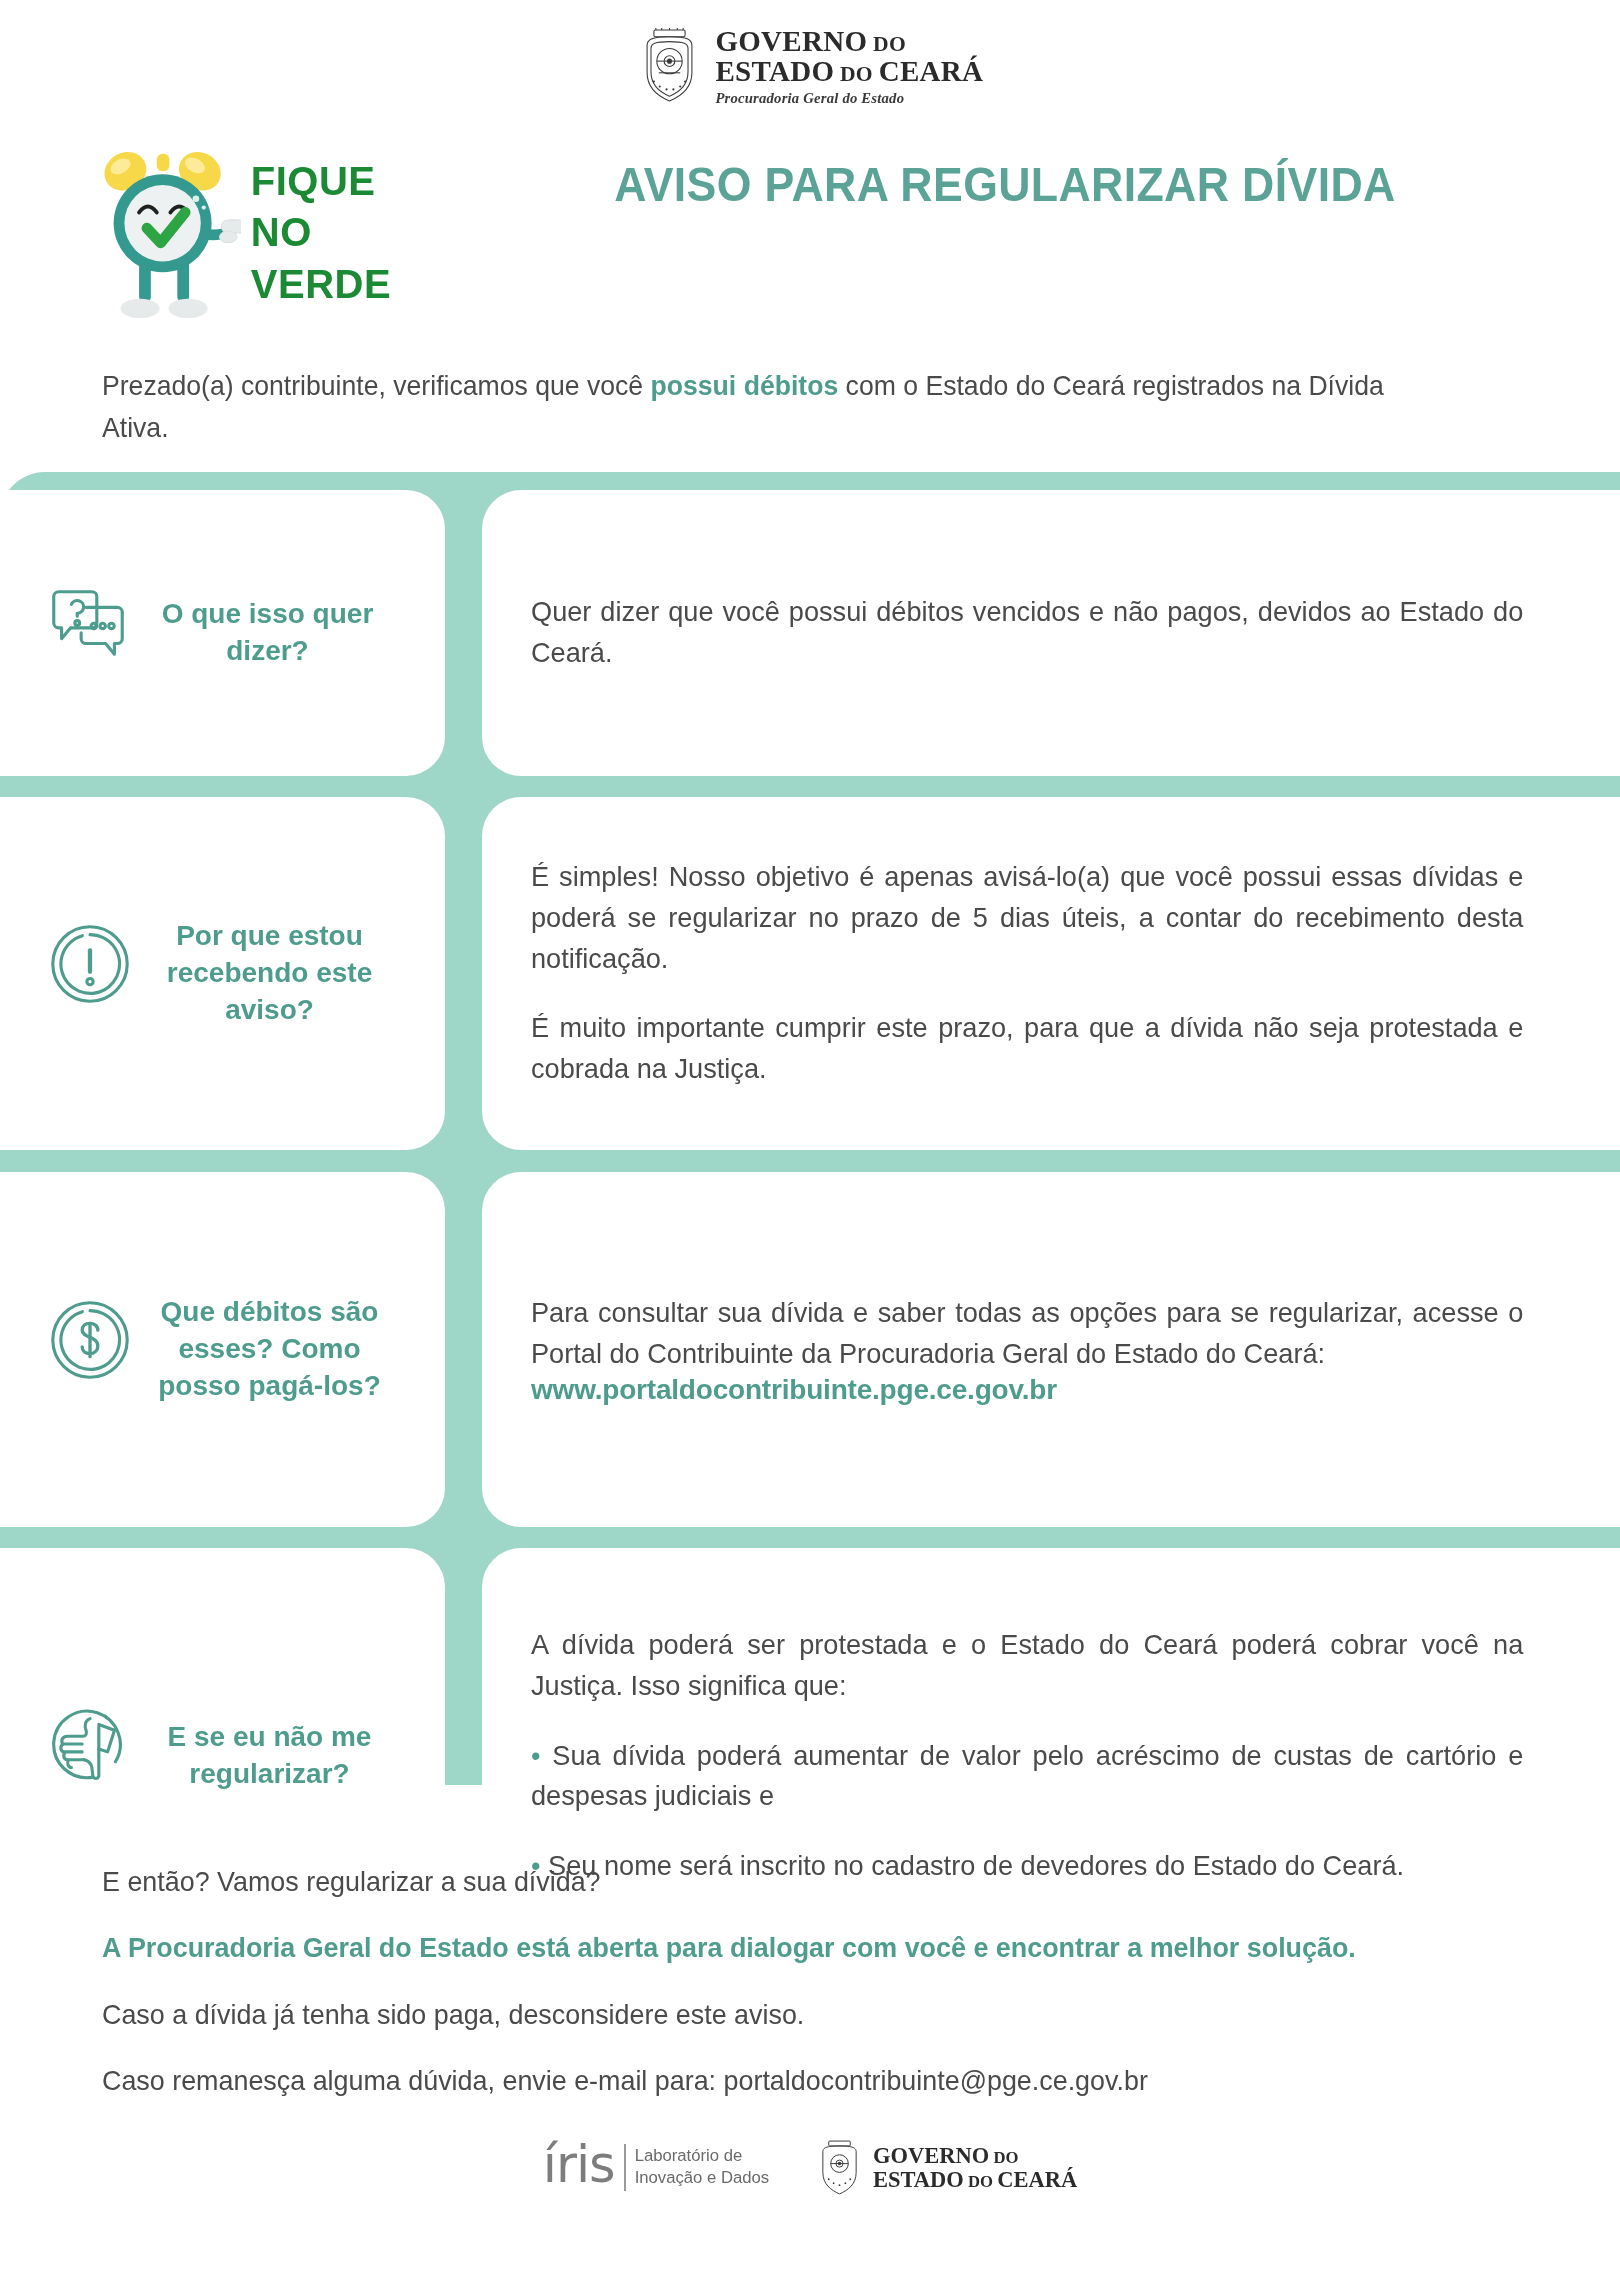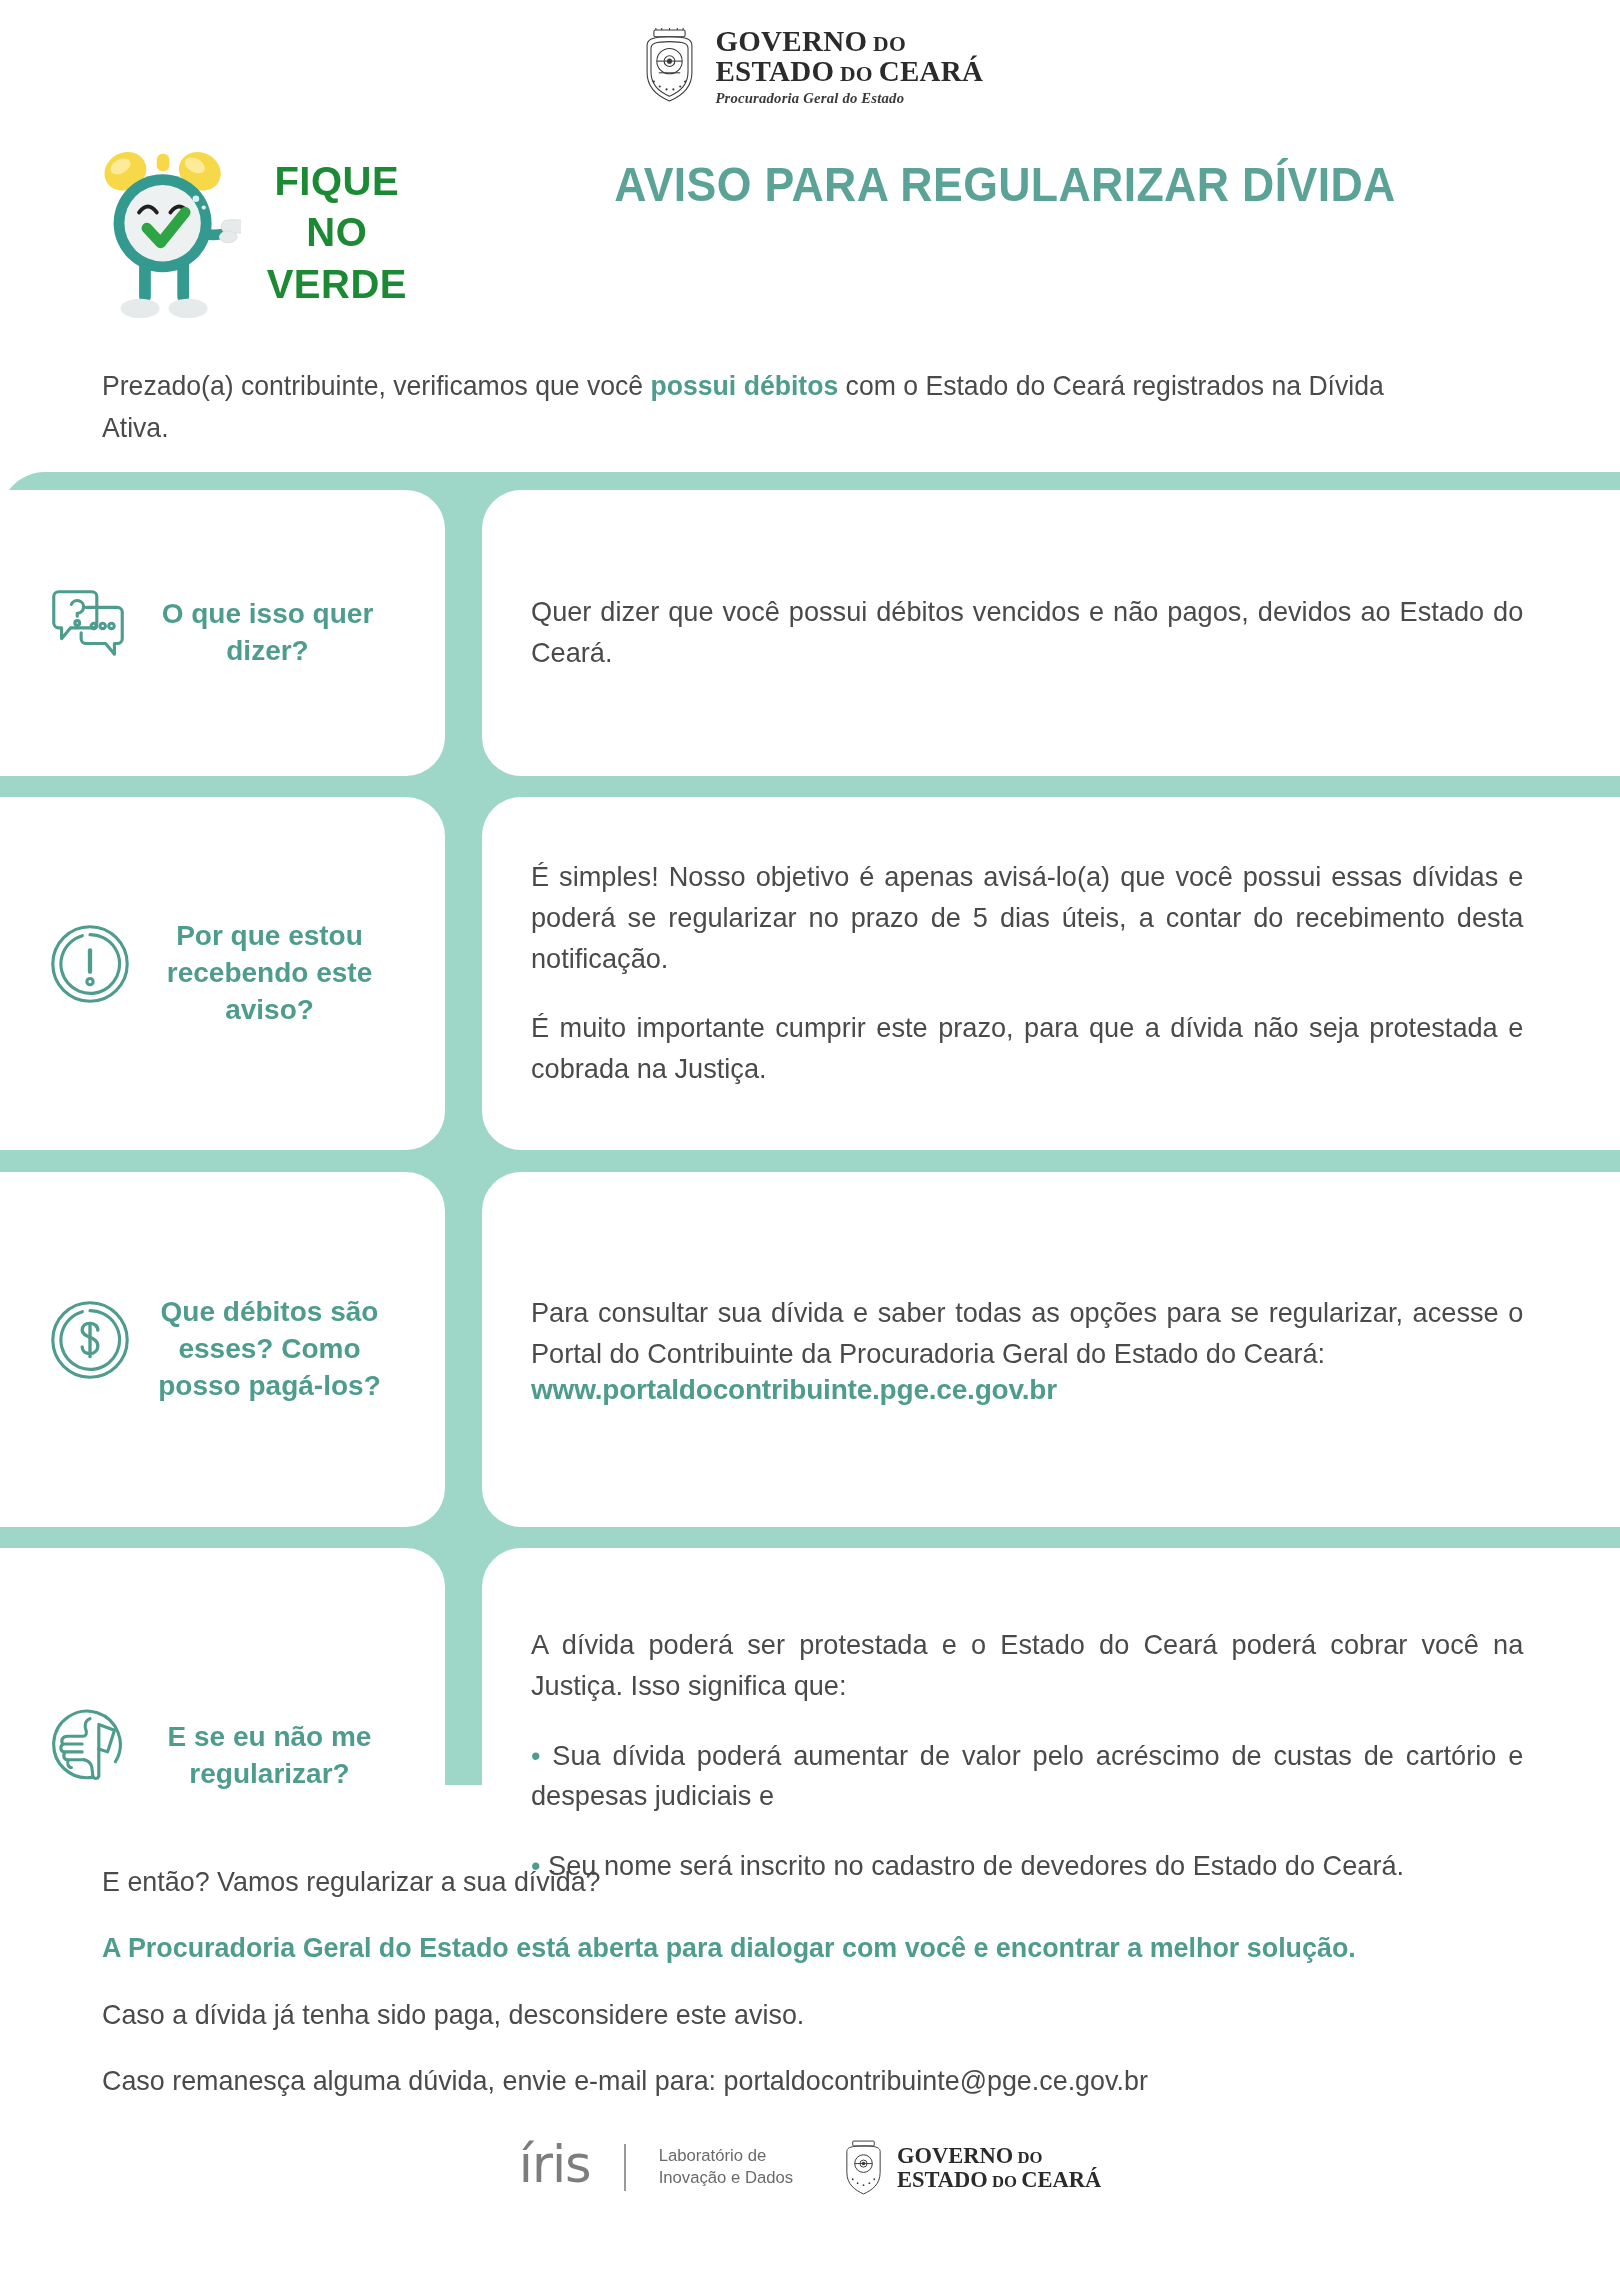--- a/index.html
+++ b/index.html
@@ -67,21 +67,21 @@
     width: 333px;
     height: 196px;
     display: flex;
     align-items: center;
   }
   .mascot-svg { width: 147px; height: 191px; flex: 0 0 auto; }
   .fique-words {
     margin-left: 9.8px;
     display: flex;
     flex-direction: column;
-    align-items: center;
+    align-items: flex-start;
     width: 172px;
     font-weight: bold;
     font-size: 40px;
     color: #1c8a35;
     line-height: 1.28;
     letter-spacing: 0.5px;
   }
 
   
   .main-title {
@@ -227,21 +227,21 @@
   .footer-logos {
     position: absolute;
     top: 2139px;
     left: 0;
     width: 1620px;
     display: flex;
     justify-content: center;
     align-items: center;
     gap: 47px;
   }
-  .iris-logo { display: flex; align-items: center; gap: 33px; }
+  .iris-logo { display: flex; align-items: center; gap: 9px; }
   .iris-word {
     font-size: 51px;
     color: #7d7d7d;
     font-family: "DejaVu Sans", sans-serif;
     letter-spacing: -1px;
     line-height: 1;
     padding-bottom: 5.9px;
   }
   .iris-bar { width: 2px; height: 47px; background: #9a9a9a; }
   .iris-sub {

